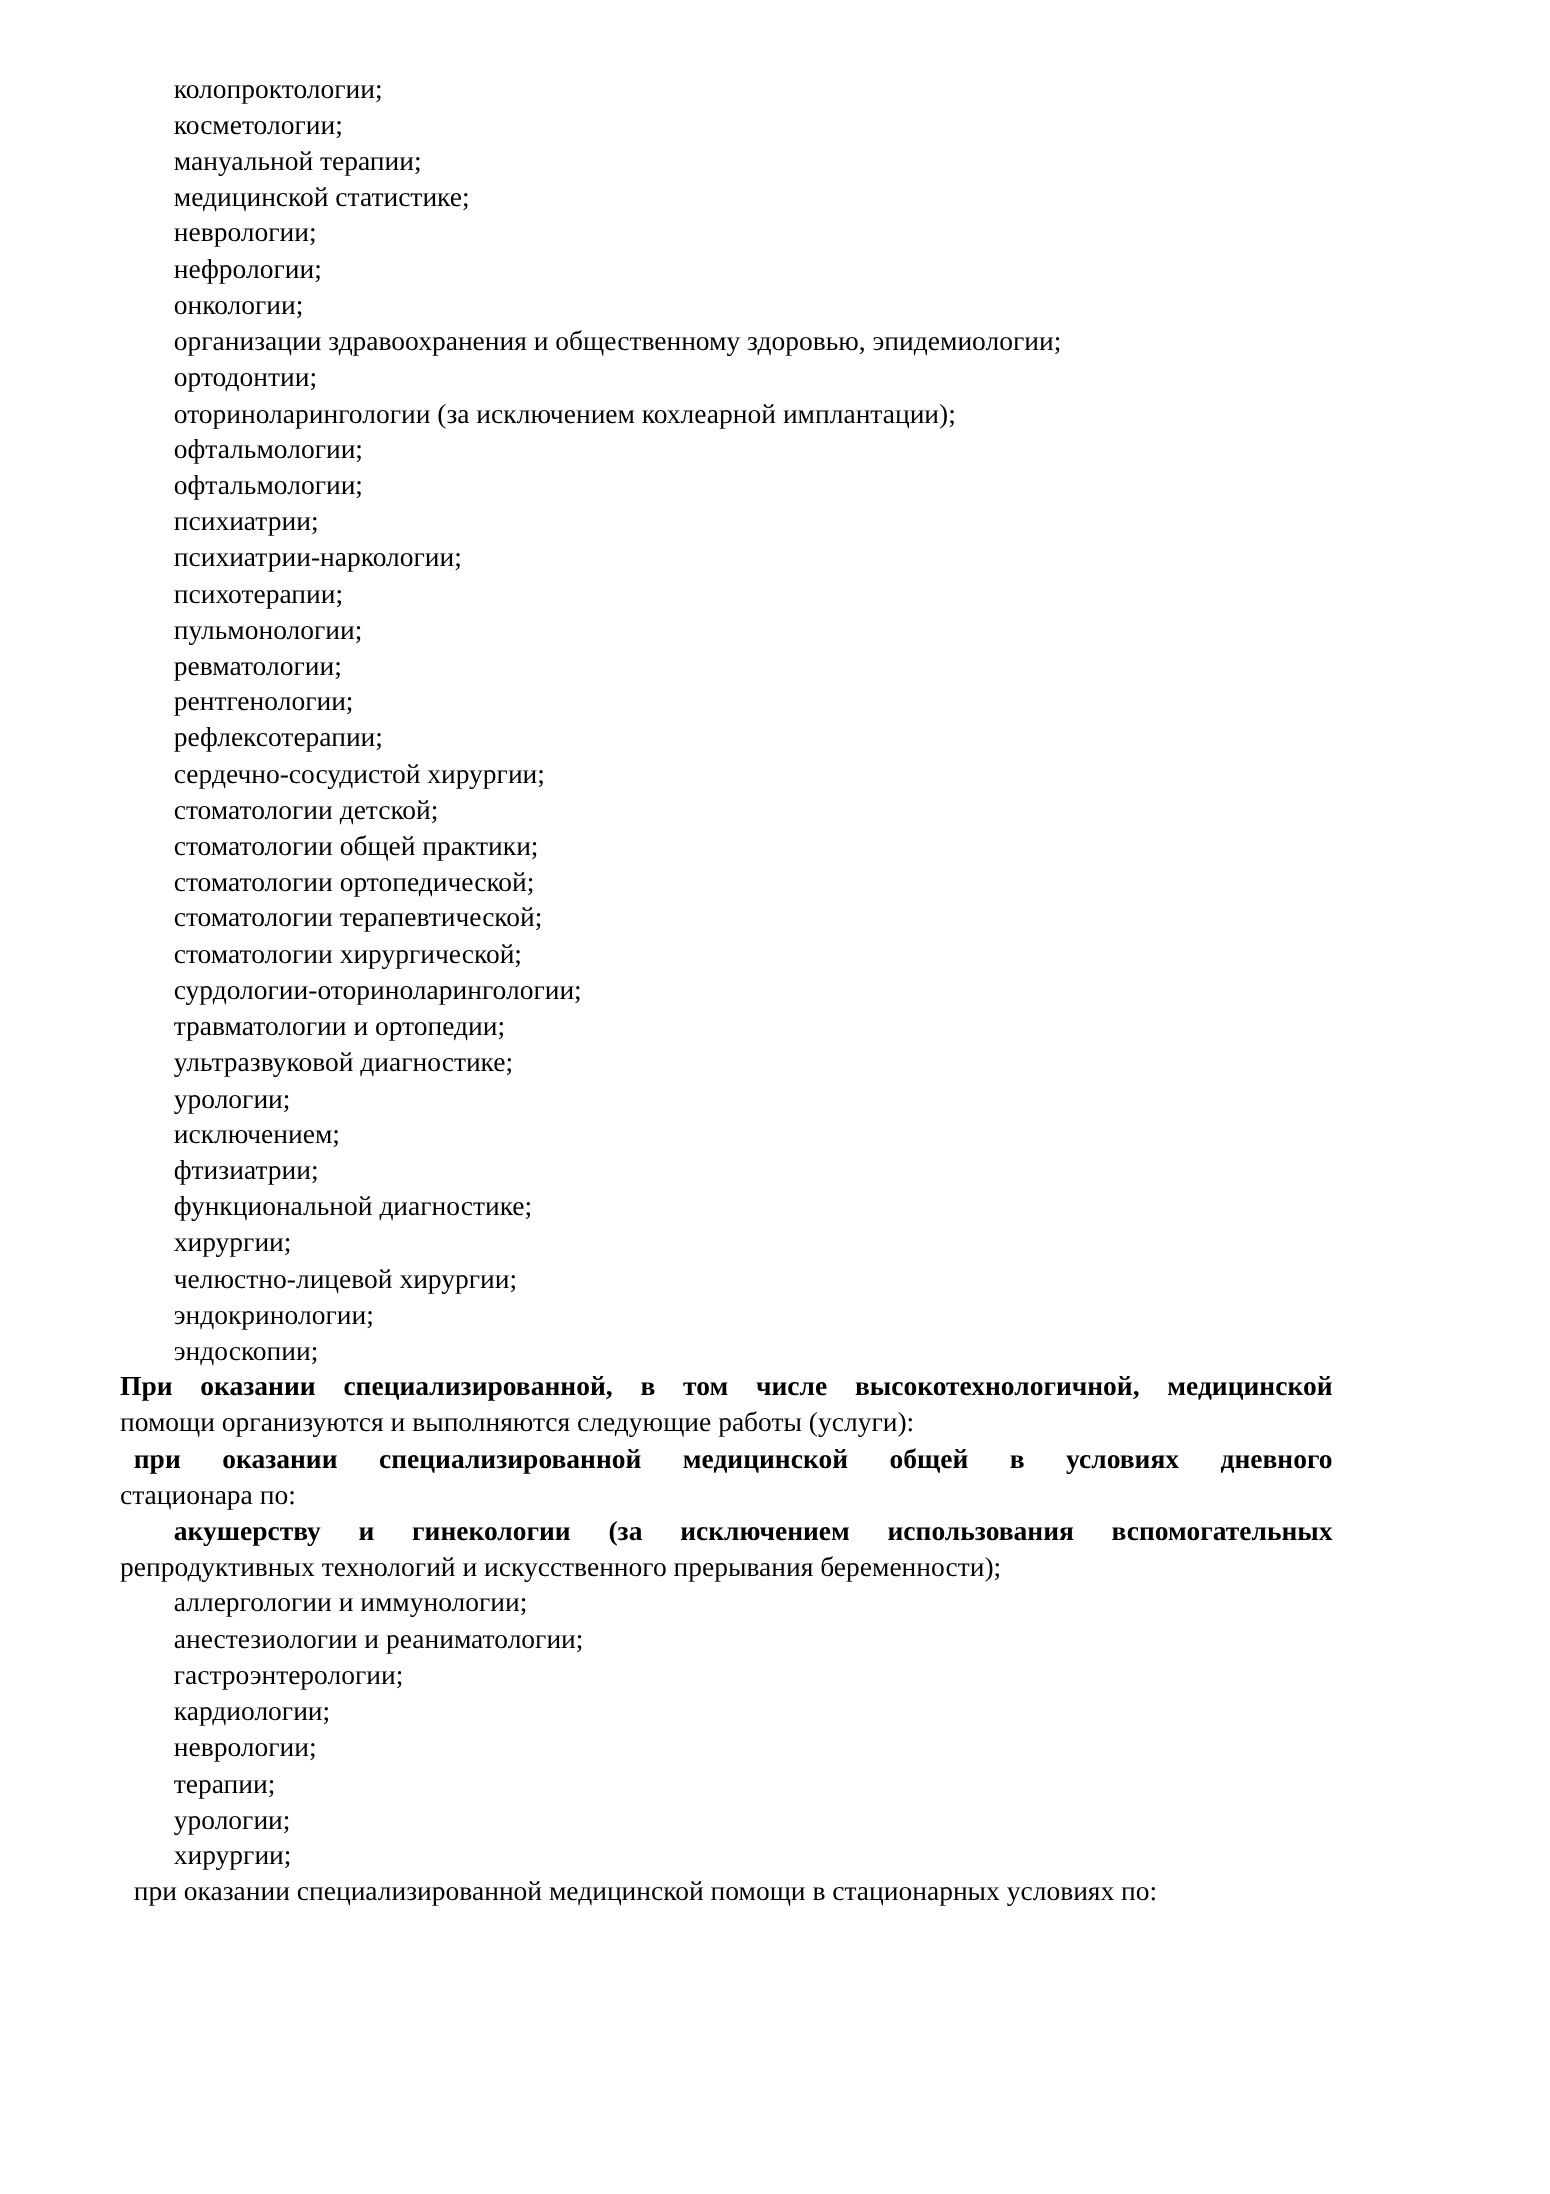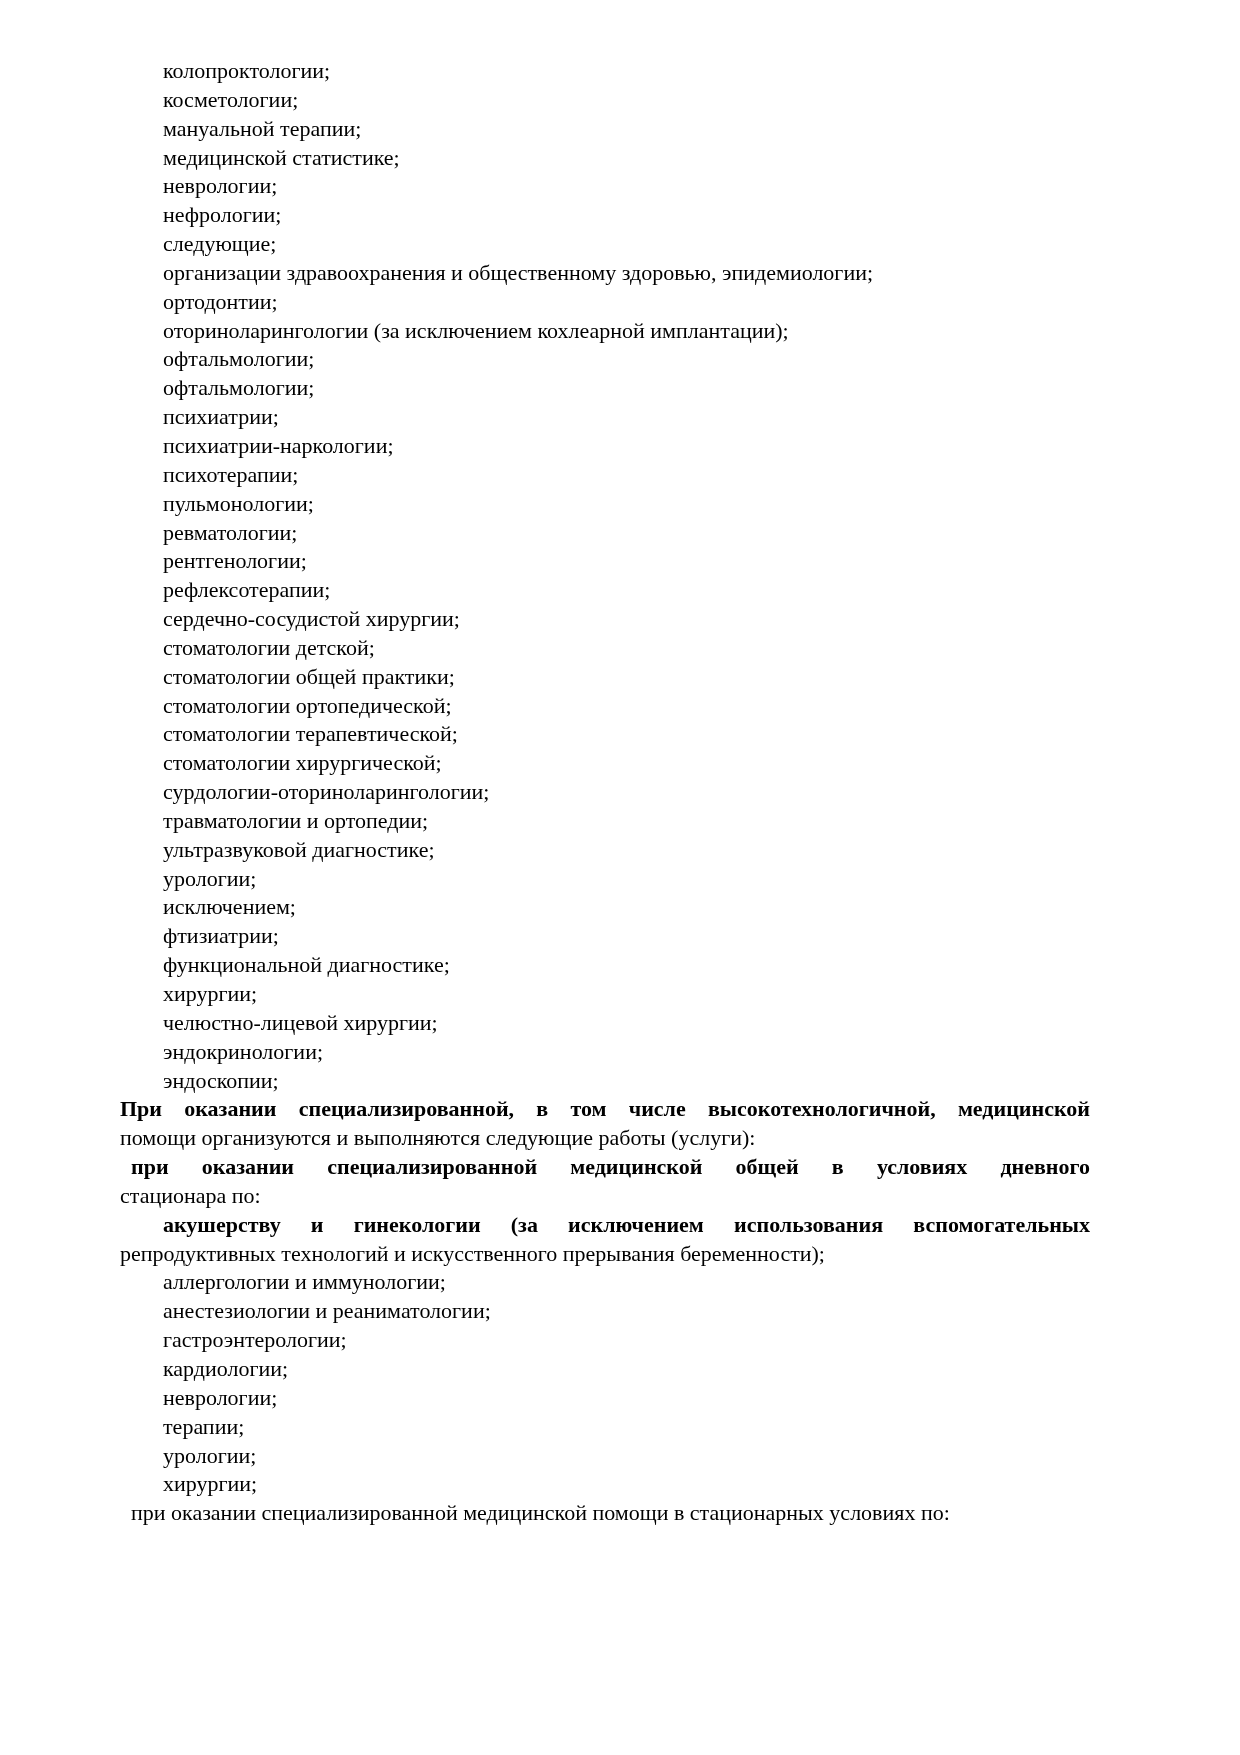--- a/index.html
+++ b/index.html
@@ -9,21 +9,21 @@
   }
   .page {
     position: relative;
     width: 1240px;
     height: 1755px;
     background: #ffffff;
     overflow: hidden;
   }
   .text-block {
     box-sizing: content-box;
-    margin-left: 120px;
+    margin-left: 96px;
     width: 970px;
     padding-top: 57px;
     font-family: "Liberation Serif", "DejaVu Serif", serif;
     font-size: 22px;
     line-height: 28.85px;
     color: #000000;
   }
   .line {
     text-align: left;
     white-space: normal;
@@ -45,21 +45,21 @@
 <body>
 
 <div class="page">
   <div class="text-block" id="doc-root">
       <div class="line line-last indent-list">колопроктологии;</div>
       <div class="line line-last indent-list">косметологии;</div>
       <div class="line line-last indent-list">мануальной терапии;</div>
       <div class="line line-last indent-list">медицинской статистике;</div>
       <div class="line line-last indent-list">неврологии;</div>
       <div class="line line-last indent-list">нефрологии;</div>
-      <div class="line line-last indent-list">следующие;</div>
+      <div class="line line-last indent-list">онкологии;</div>
       <div class="line line-last indent-list">организации здравоохранения и общественному здоровью, эпидемиологии;</div>
       <div class="line line-last indent-list">ортодонтии;</div>
       <div class="line line-last indent-list">оториноларингологии (за исключением кохлеарной имплантации);</div>
       <div class="line line-last indent-list">офтальмологии;</div>
       <div class="line line-last indent-list">офтальмологии;</div>
       <div class="line line-last indent-list">психиатрии;</div>
       <div class="line line-last indent-list">психиатрии-наркологии;</div>
       <div class="line line-last indent-list">психотерапии;</div>
       <div class="line line-last indent-list">пульмонологии;</div>
       <div class="line line-last indent-list">ревматологии;</div>

